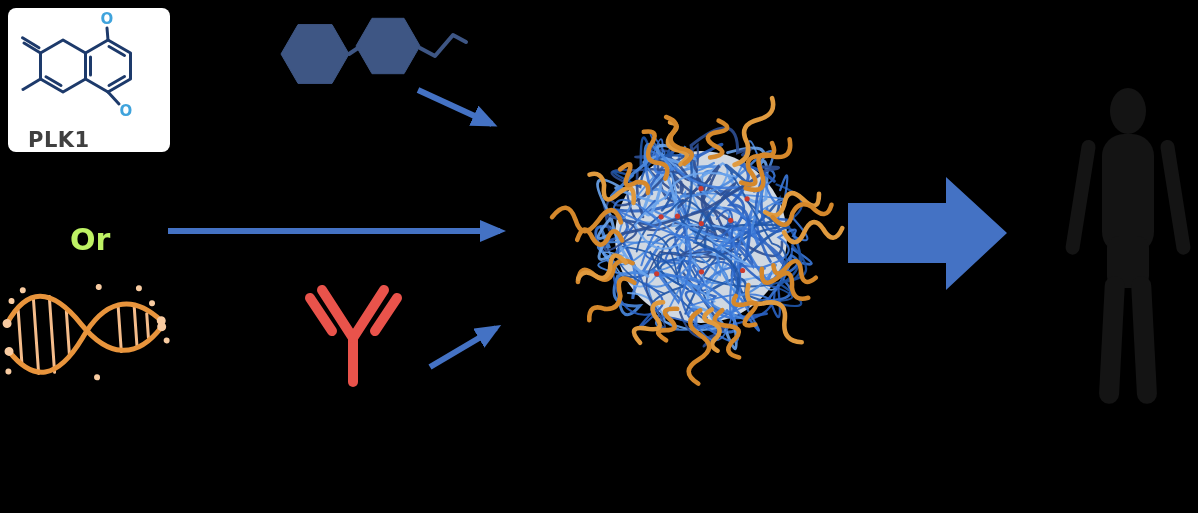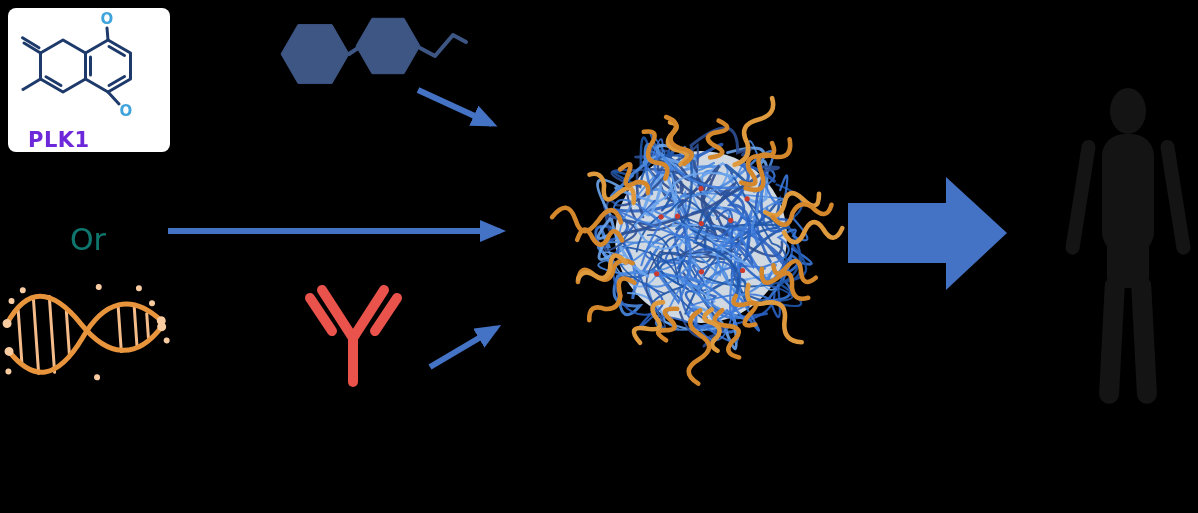--- a/index.html
+++ b/index.html
@@ -12,26 +12,26 @@
   }
   #stage { position: relative; width: 1198px; height: 513px; background: #000; }
   .abs { position: absolute; }
 
   .molecule-card {
     left: 8px; top: 8px; width: 162px; height: 144px;
     background: #ffffff; border-radius: 8px;
   }
   .plk1-label {
     position: absolute; left: 20px; bottom: 0px;
-    font-size: 21px; font-weight: bold; color: #6d28d9;
+    font-size: 21px; font-weight: bold; color: #404040;
     letter-spacing: 0.5px; line-height: 24px;
   }
   .or-label {
     left: 70px; top: 222px;
-    font-size: 30px; font-weight: normal; color: #0f766e;
+    font-size: 30px; font-weight: bold; color: #bef264;
   }
   .helix-svg { left: 2px; top: 280px; transform: rotate(-4deg); }
   .hexunit-svg { left: 270px; top: 8px; }
   .antibody-svg { left: 296px; top: 276px; }
   .arrows-svg { left: 0; top: 0; pointer-events: none; }
   .nano-svg { left: 536px; top: 76px; }
   .arac-label {
     left: 560px; top: 388px; width: 280px;
     text-align: center;
     font-size: 40px; font-weight: bold; color: #0ba24f;

